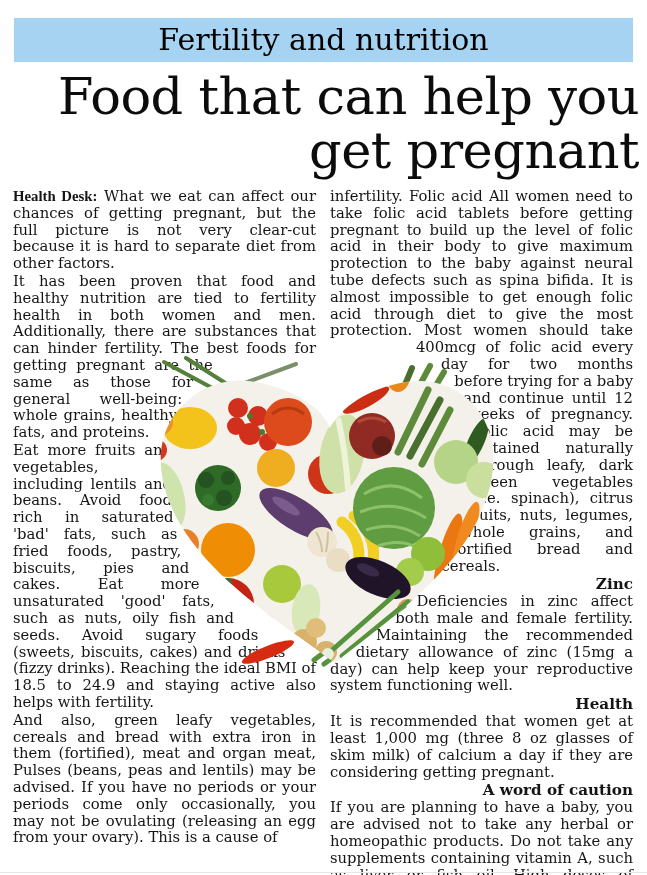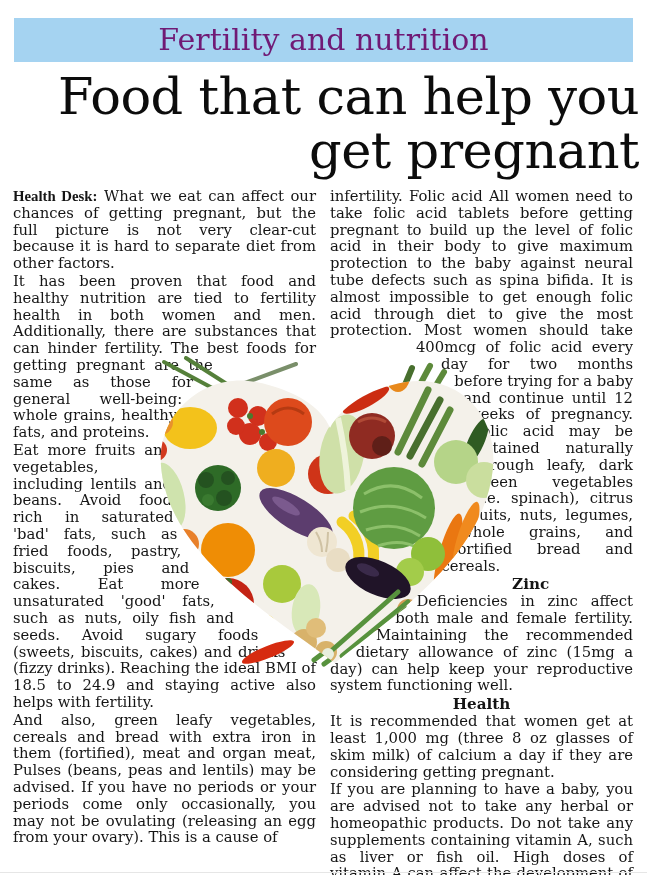--- a/index.html
+++ b/index.html
@@ -12,21 +12,21 @@
     font-family:"DejaVu Serif", serif;
     color:#151515;
   }
   .banner{
     margin:18px 14px 8px 14px;
     height:44px;
     background:#a5d3f1;
     text-align:center;
     line-height:44px;
     font-size:30px;
-    color:#701a75;
+    color:#000000;
   }
   .headline{
     margin:2px 8px 10px 8px;
     text-align:right;
     font-size:51px;
     line-height:1.06;
     font-weight:400;
     color:#0c0c0c;
     letter-spacing:-0.5px;
   }
@@ -40,21 +40,21 @@
   }
   .col{flex:1 1 0;min-width:0;}
   .col p{margin:0 0 0 0;}
   .col p + p{margin-top:1px;}
   .lead{font-weight:bold;font-family:Liberation Serif, serif;}
   .subhead{
     font-size:15.2px;
     font-weight:bold;
     margin:2px 0 0 0;
     line-height:17px;
-    text-align:center;
+    text-align:right;
   }
   
   .wrapspacer-l{float:right;width:0;height:172px;}
   .wrapshape-l{
     float:right;clear:right;
     width:172px;height:300px;
     shape-outside:polygon(172px 0px, 88px 8px, 58px 26px, 40px 54px, 33px 92px, 33px 142px, 43px 186px, 60px 214px, 82px 238px, 110px 258px, 138px 276px, 164px 290px, 172px 300px);
     shape-margin:5px;
   }
   .wrapspacer-r{float:left;width:0;height:165px;}
@@ -98,20 +98,21 @@
     </div>
 
     <div class="col">
       <div class="wrapspacer-r"></div>
       <div class="wrapshape-r"></div>
       <p>infertility. Folic acid All women need to take folic acid tablets before getting pregnant to build up the level of folic acid in their body to give maximum protection to the baby against neural tube defects such as spina bifida. It is almost impossible to get enough folic acid through diet to give the most protection. Most women should take 400mcg of folic acid every day for two months before trying for a baby and continue until 12 weeks of pregnancy. Folic acid may be obtained naturally through leafy, dark green vegetables (i.e. spinach), citrus fruits, nuts, legumes, whole grains, and fortified bread and cereals.</p>
       <h3 class="subhead">Zinc</h3>
       <p>Deficiencies in zinc affect both male and female fertility. Maintaining the recommended dietary allowance of zinc (15mg a day) can help keep your reproductive system functioning well.</p>
       <h3 class="subhead">Health</h3>
       <p>It is recommended that women get at least 1,000 mg (three 8 oz glasses of skim milk) of calcium a day if they are considering getting pregnant.</p>
+      <h3 class="subhead">A word of caution</h3>
       <p>If you are planning to have a baby, you are advised not to take any herbal or homeopathic products. Do not take any supplements containing vitamin A, such as liver or fish oil. High doses of vitamin A can affect the development of the baby in the womb.</p>
     </div>
 
   </div>
 
   <svg class="heart-img" viewBox="0 0 360 318" aria-hidden="true">
     <defs>
       <clipPath id="heartClip">
         <path d="M 189 307 C 130 262, 22 200, 15 110 C 11 54, 62 16, 110 26 C 150 34, 176 52, 184 72 C 194 52, 222 32, 260 26 C 310 18, 352 56, 347 112 C 338 202, 244 262, 189 307 Z"></path>
       </clipPath>

